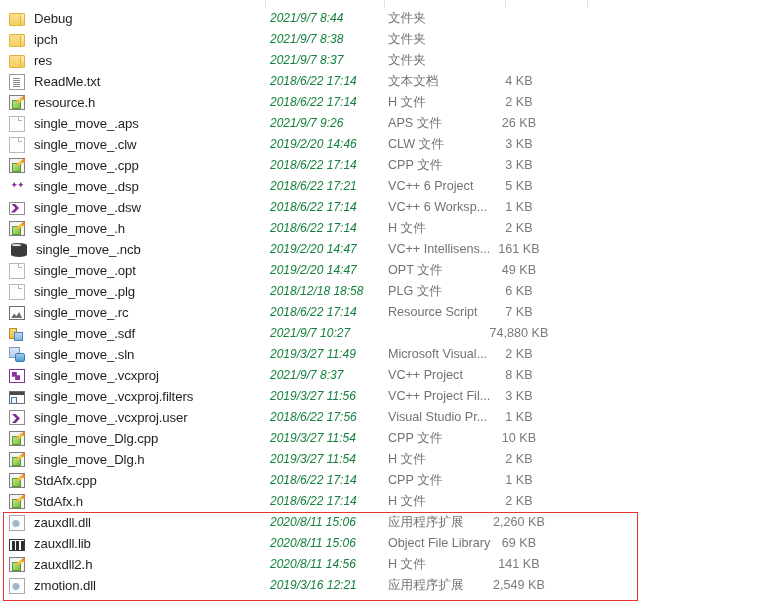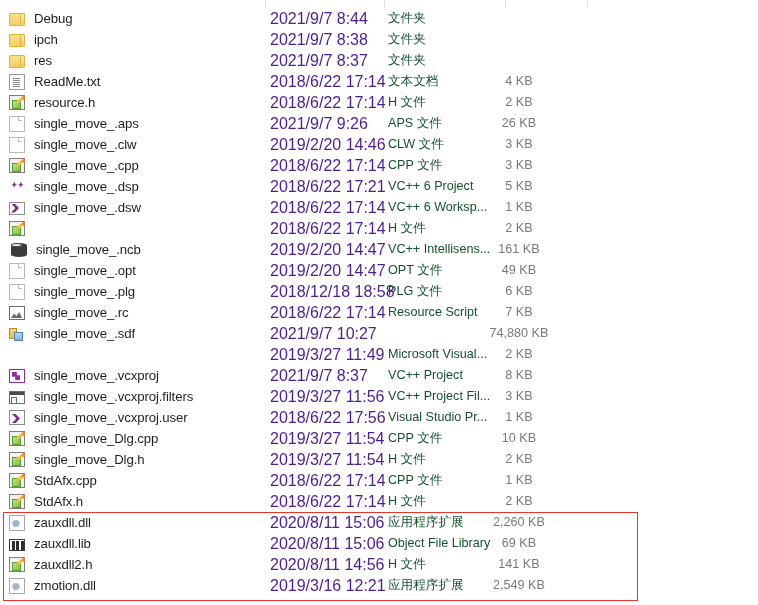--- a/index.html
+++ b/index.html
@@ -70,30 +70,31 @@
   .name-text {
     font-size: 13.2px;
     color: #1f1f1f;
     letter-spacing: -0.1px;
   }
 
   .cell-date {
     position: absolute;
     left: 270px;
     top: 0;
-    font-size: 16px;
-    color: #4c1d95;
+    font-size: 12px;
+    color: #15803d;
+    font-style: italic;
   }
 
   .cell-type {
     position: absolute;
     left: 388px;
     top: 0;
     font-size: 12.6px;
-    color: #14532d;
+    color: #737373;
   }
 
   .cell-size {
     position: absolute;
     left: 460px;
     width: 118px;
     top: 0;
     text-align: center;
     font-size: 12.6px;
     color: #7a7a7a;
@@ -502,20 +503,21 @@
         <span class="icon ic-dsw"></span>
         <span class="name-text">single_move_.dsw</span>
       </div>
       <div class="cell-date">2018/6/22 17:14</div>
       <div class="cell-type">VC++ 6 Worksp...</div>
       <div class="cell-size">1 KB</div>
     </div>
     <div class="row">
       <div class="cell-name">
         <span class="icon ic-src"></span>
+        <span class="name-text">single_move_.h</span>
       </div>
       <div class="cell-date">2018/6/22 17:14</div>
       <div class="cell-type">H 文件</div>
       <div class="cell-size">2 KB</div>
     </div>
     <div class="row">
       <div class="cell-name">
         <span class="icon ic-db"></span>
         <span class="name-text">single_move_.ncb</span>
       </div>
@@ -552,20 +554,24 @@
     </div>
     <div class="row">
       <div class="cell-name">
         <span class="icon ic-sdf"></span>
         <span class="name-text">single_move_.sdf</span>
       </div>
       <div class="cell-date">2021/9/7 10:27</div>
       <div class="cell-size">74,880 KB</div>
     </div>
     <div class="row">
+      <div class="cell-name">
+        <span class="icon ic-sln"></span>
+        <span class="name-text">single_move_.sln</span>
+      </div>
       <div class="cell-date">2019/3/27 11:49</div>
       <div class="cell-type">Microsoft Visual...</div>
       <div class="cell-size">2 KB</div>
     </div>
     <div class="row">
       <div class="cell-name">
         <span class="icon ic-vcx"></span>
         <span class="name-text">single_move_.vcxproj</span>
       </div>
       <div class="cell-date">2021/9/7 8:37</div>

